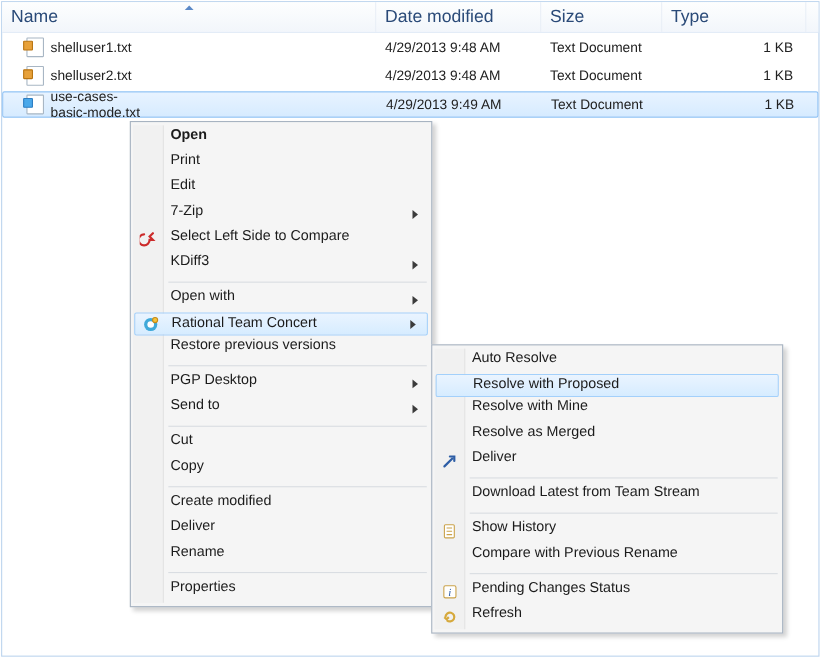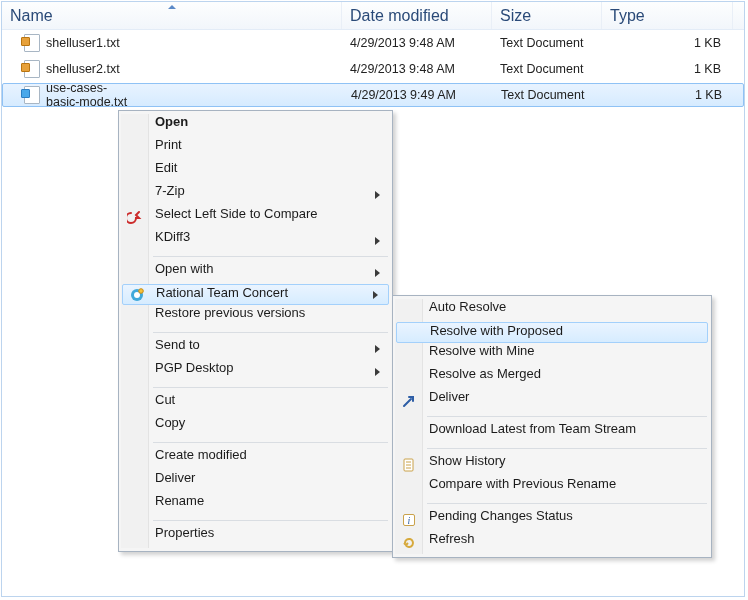--- a/index.html
+++ b/index.html
@@ -145,21 +145,21 @@
     background: #d9dde2;
   }
   .menu-icon {
     position: absolute;
     left: 6px; top: 50%;
     transform: translateY(-50%);
     width: 16px; height: 16px;
     display: flex; align-items: center; justify-content: center;
   }
   #menu1 { left: 116px; top: 108px; width: 275px; }
-  #menu2 { left: 390px; top: 293px; width: 320px; }
+  #menu2 { left: 390px; top: 311px; width: 320px; }
 </style>
 </head>
 <body>
 
 <div class="frame">
 
   <div class="headers">
     <div class="col col-name sorted">
         <span>Name</span>
       </div>
@@ -269,25 +269,25 @@
           </svg>
       </span>
       <span>Rational Team Concert</span>
         <span class="arrow"></span>
     </div>
     <div class="menu-item">
         <span>Restore previous versions</span>
       </div>
     <div class="menu-sep"></div>
     <div class="menu-item">
+        <span>PGP Desktop</span>
+        <span class="arrow"></span>
+      </div>
+    <div class="menu-item">
         <span>Send to</span>
-        <span class="arrow"></span>
-      </div>
-    <div class="menu-item">
-        <span>PGP Desktop</span>
         <span class="arrow"></span>
       </div>
     <div class="menu-sep"></div>
     <div class="menu-item">
         <span>Cut</span>
       </div>
     <div class="menu-item">
         <span>Copy</span>
       </div>
     <div class="menu-sep"></div>

